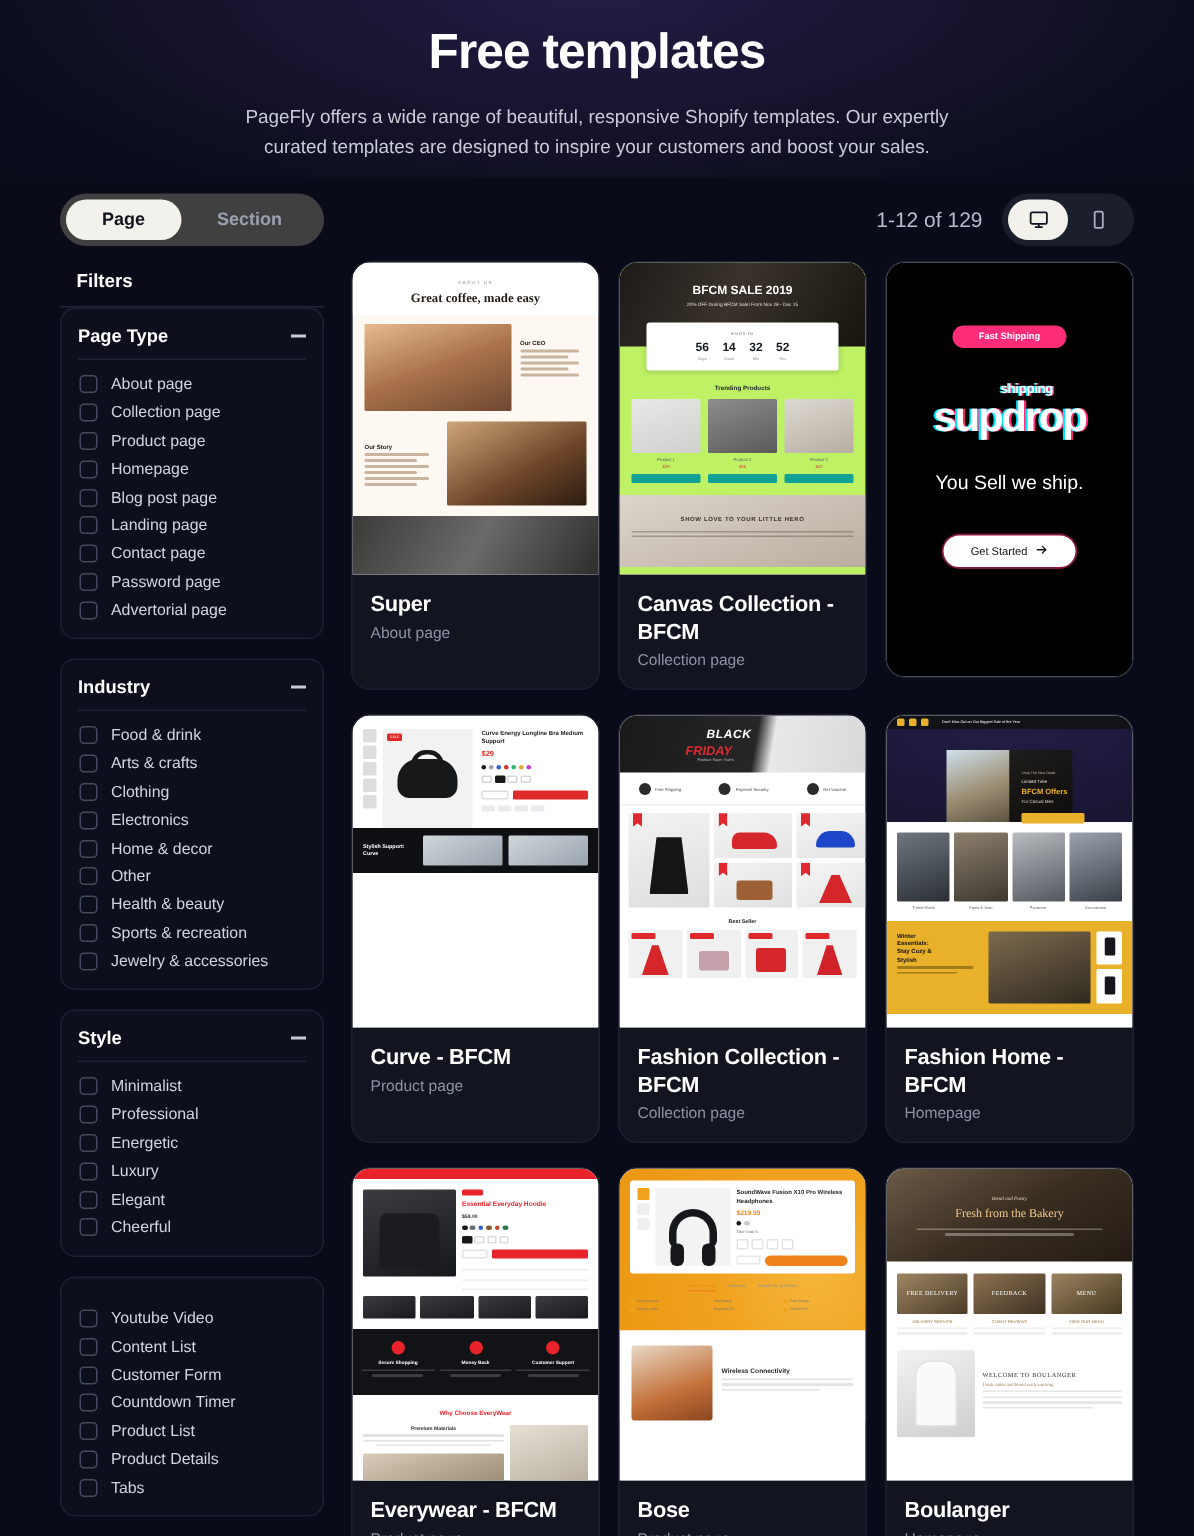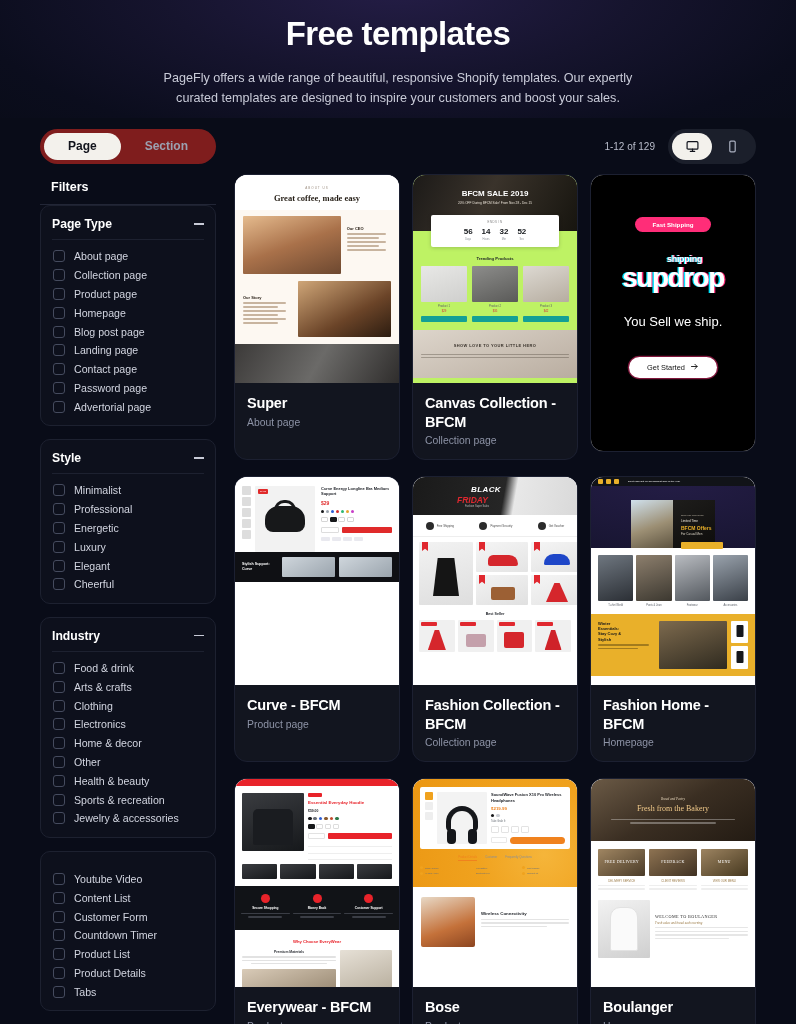--- a/index.html
+++ b/index.html
@@ -40,21 +40,21 @@
   .controlbar {
     position: relative;
     height: 56px;
     padding: 0 40px;
     display: flex;
     align-items: center;
     justify-content: space-between;
   }
   .seg {
     display: flex;
-    background: #7f1d1d;
+    background: #404040;
     border-radius: 999px;
     padding: 4px;
     height: 35px;
   }
   .seg-btn {
     border: none;
     background: transparent;
     color: #9ba0b0;
     font-family: inherit;
     font-size: 12px;
@@ -62,21 +62,21 @@
     padding: 0 24px;
     height: 27px;
     line-height: 27px;
     border-radius: 999px;
     cursor: pointer;
     white-space: nowrap;
   }
   .seg-btn.active { background: #f3f1ec; color: #11131c; }
 
   .right-controls { display: flex; align-items: center; gap: 13px; }
-  .count { font-size: 10px; color: #b9bdcb; white-space: nowrap; }
+  .count { font-size: 14px; color: #b9bdcb; white-space: nowrap; }
   .viewtoggle {
     display: flex; align-items: center;
     background: #1b1f2b;
     border-radius: 999px;
     padding: 4px;
     height: 35px;
   }
   .view-btn {
     width: 40px; height: 27px;
     border: none; background: transparent;
@@ -499,20 +499,65 @@
             </label>
           <label class="fitem">
               <span class="cbox"></span>
               <span class="fitem-label">Advertorial page</span>
             </label>
         </div>
       </div>
 
       <div class="fgroup">
         <div class="fgroup-head">
+          <span class="fgroup-title">Industry</span>
+          <span class="minus-icon"></span>
+        </div>
+        <div class="fitems">
+          <label class="fitem">
+              <span class="cbox"></span>
+              <span class="fitem-label">Food &amp; drink</span>
+            </label>
+          <label class="fitem">
+              <span class="cbox"></span>
+              <span class="fitem-label">Arts &amp; crafts</span>
+            </label>
+          <label class="fitem">
+              <span class="cbox"></span>
+              <span class="fitem-label">Clothing</span>
+            </label>
+          <label class="fitem">
+              <span class="cbox"></span>
+              <span class="fitem-label">Electronics</span>
+            </label>
+          <label class="fitem">
+              <span class="cbox"></span>
+              <span class="fitem-label">Home &amp; decor</span>
+            </label>
+          <label class="fitem">
+              <span class="cbox"></span>
+              <span class="fitem-label">Other</span>
+            </label>
+          <label class="fitem">
+              <span class="cbox"></span>
+              <span class="fitem-label">Health &amp; beauty</span>
+            </label>
+          <label class="fitem">
+              <span class="cbox"></span>
+              <span class="fitem-label">Sports &amp; recreation</span>
+            </label>
+          <label class="fitem">
+              <span class="cbox"></span>
+              <span class="fitem-label">Jewelry &amp; accessories</span>
+            </label>
+        </div>
+      </div>
+
+      <div class="fgroup">
+        <div class="fgroup-head">
           <span class="fgroup-title">Style</span>
           <span class="minus-icon"></span>
         </div>
         <div class="fitems">
           <label class="fitem">
               <span class="cbox"></span>
               <span class="fitem-label">Minimalist</span>
             </label>
           <label class="fitem">
               <span class="cbox"></span>
@@ -526,65 +571,20 @@
               <span class="cbox"></span>
               <span class="fitem-label">Luxury</span>
             </label>
           <label class="fitem">
               <span class="cbox"></span>
               <span class="fitem-label">Elegant</span>
             </label>
           <label class="fitem">
               <span class="cbox"></span>
               <span class="fitem-label">Cheerful</span>
-            </label>
-        </div>
-      </div>
-
-      <div class="fgroup">
-        <div class="fgroup-head">
-          <span class="fgroup-title">Industry</span>
-          <span class="minus-icon"></span>
-        </div>
-        <div class="fitems">
-          <label class="fitem">
-              <span class="cbox"></span>
-              <span class="fitem-label">Food &amp; drink</span>
-            </label>
-          <label class="fitem">
-              <span class="cbox"></span>
-              <span class="fitem-label">Arts &amp; crafts</span>
-            </label>
-          <label class="fitem">
-              <span class="cbox"></span>
-              <span class="fitem-label">Clothing</span>
-            </label>
-          <label class="fitem">
-              <span class="cbox"></span>
-              <span class="fitem-label">Electronics</span>
-            </label>
-          <label class="fitem">
-              <span class="cbox"></span>
-              <span class="fitem-label">Home &amp; decor</span>
-            </label>
-          <label class="fitem">
-              <span class="cbox"></span>
-              <span class="fitem-label">Other</span>
-            </label>
-          <label class="fitem">
-              <span class="cbox"></span>
-              <span class="fitem-label">Health &amp; beauty</span>
-            </label>
-          <label class="fitem">
-              <span class="cbox"></span>
-              <span class="fitem-label">Sports &amp; recreation</span>
-            </label>
-          <label class="fitem">
-              <span class="cbox"></span>
-              <span class="fitem-label">Jewelry &amp; accessories</span>
             </label>
         </div>
       </div>
 
       <div class="fgroup">
         <div class="fitems">
           <label class="fitem">
               <span class="cbox"></span>
               <span class="fitem-label">Youtube Video</span>
             </label>

